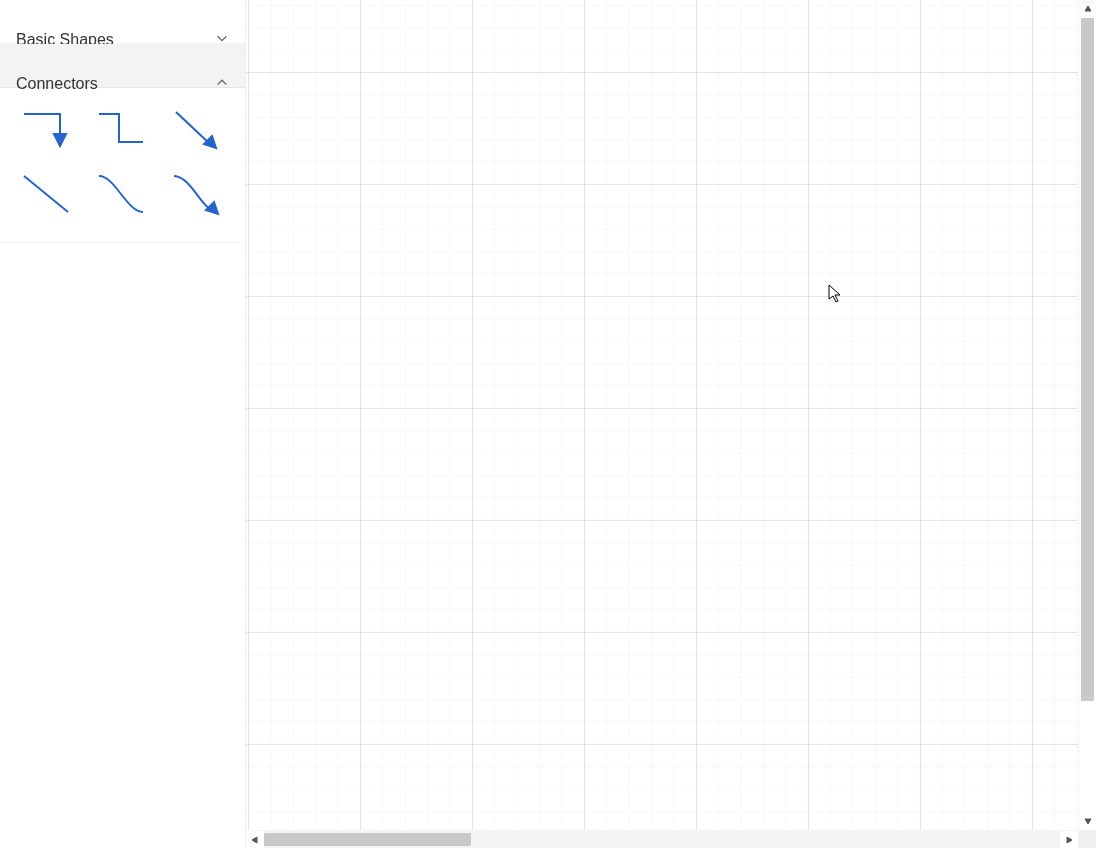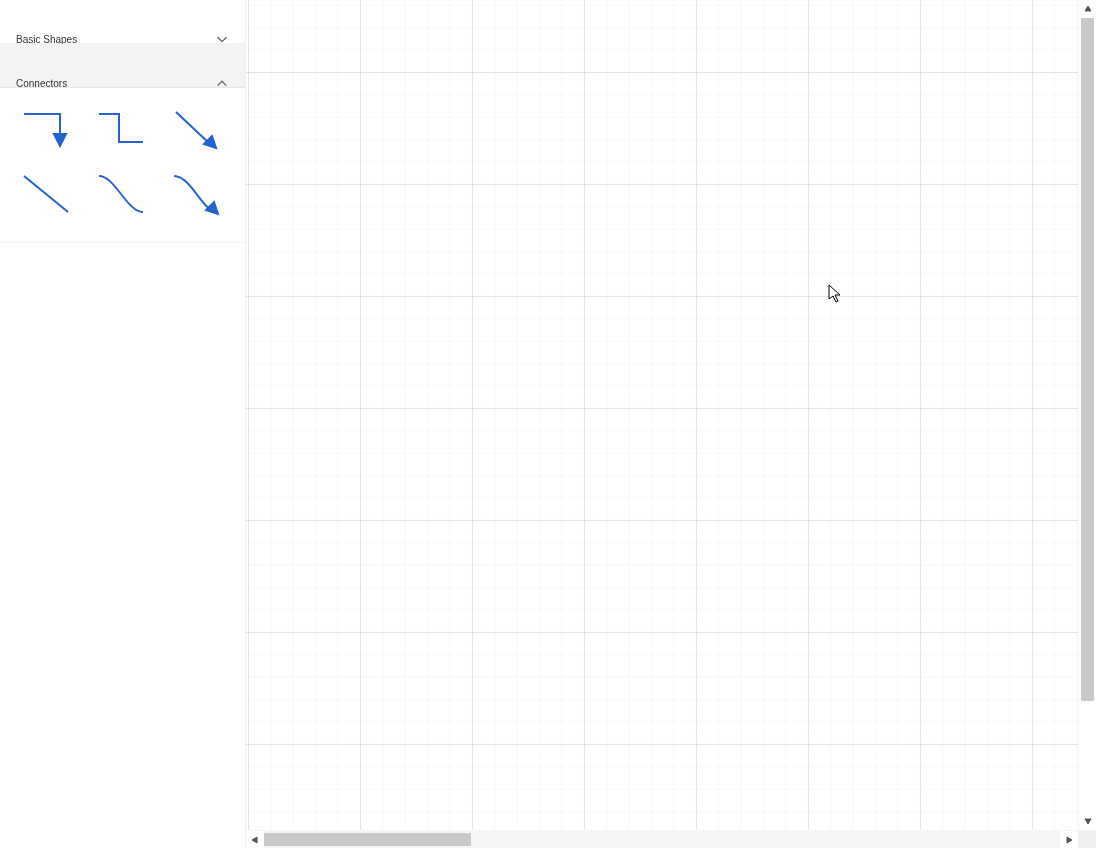--- a/index.html
+++ b/index.html
@@ -21,21 +21,21 @@
       display: flex;
       align-items: center;
       justify-content: space-between;
       height: 44px;
       padding: 0 16px;
       cursor: pointer;
       user-select: none;
       border-bottom: 1px solid rgba(0,0,0,0.05);
     }
     .accordion-header.expanded { background: #f3f3f3; align-items: center; }
-    .accordion-header span { font-size: 10px; color: #333; margin-top: 36px; }
+    .accordion-header span { font-size: 16px; color: #333; margin-top: 36px; }
     .chevron svg { width: 14px; height: 14px; stroke: #666; stroke-width: 1.5; fill: none; }
 
     .connector-grid {
       display: grid;
       grid-template-columns: repeat(3, 1fr);
       gap: 16px 16px;
       padding: 18px 18px 24px 18px;
       border-bottom: 1px solid rgba(0,0,0,0.05);
     }
     .connector-cell {

